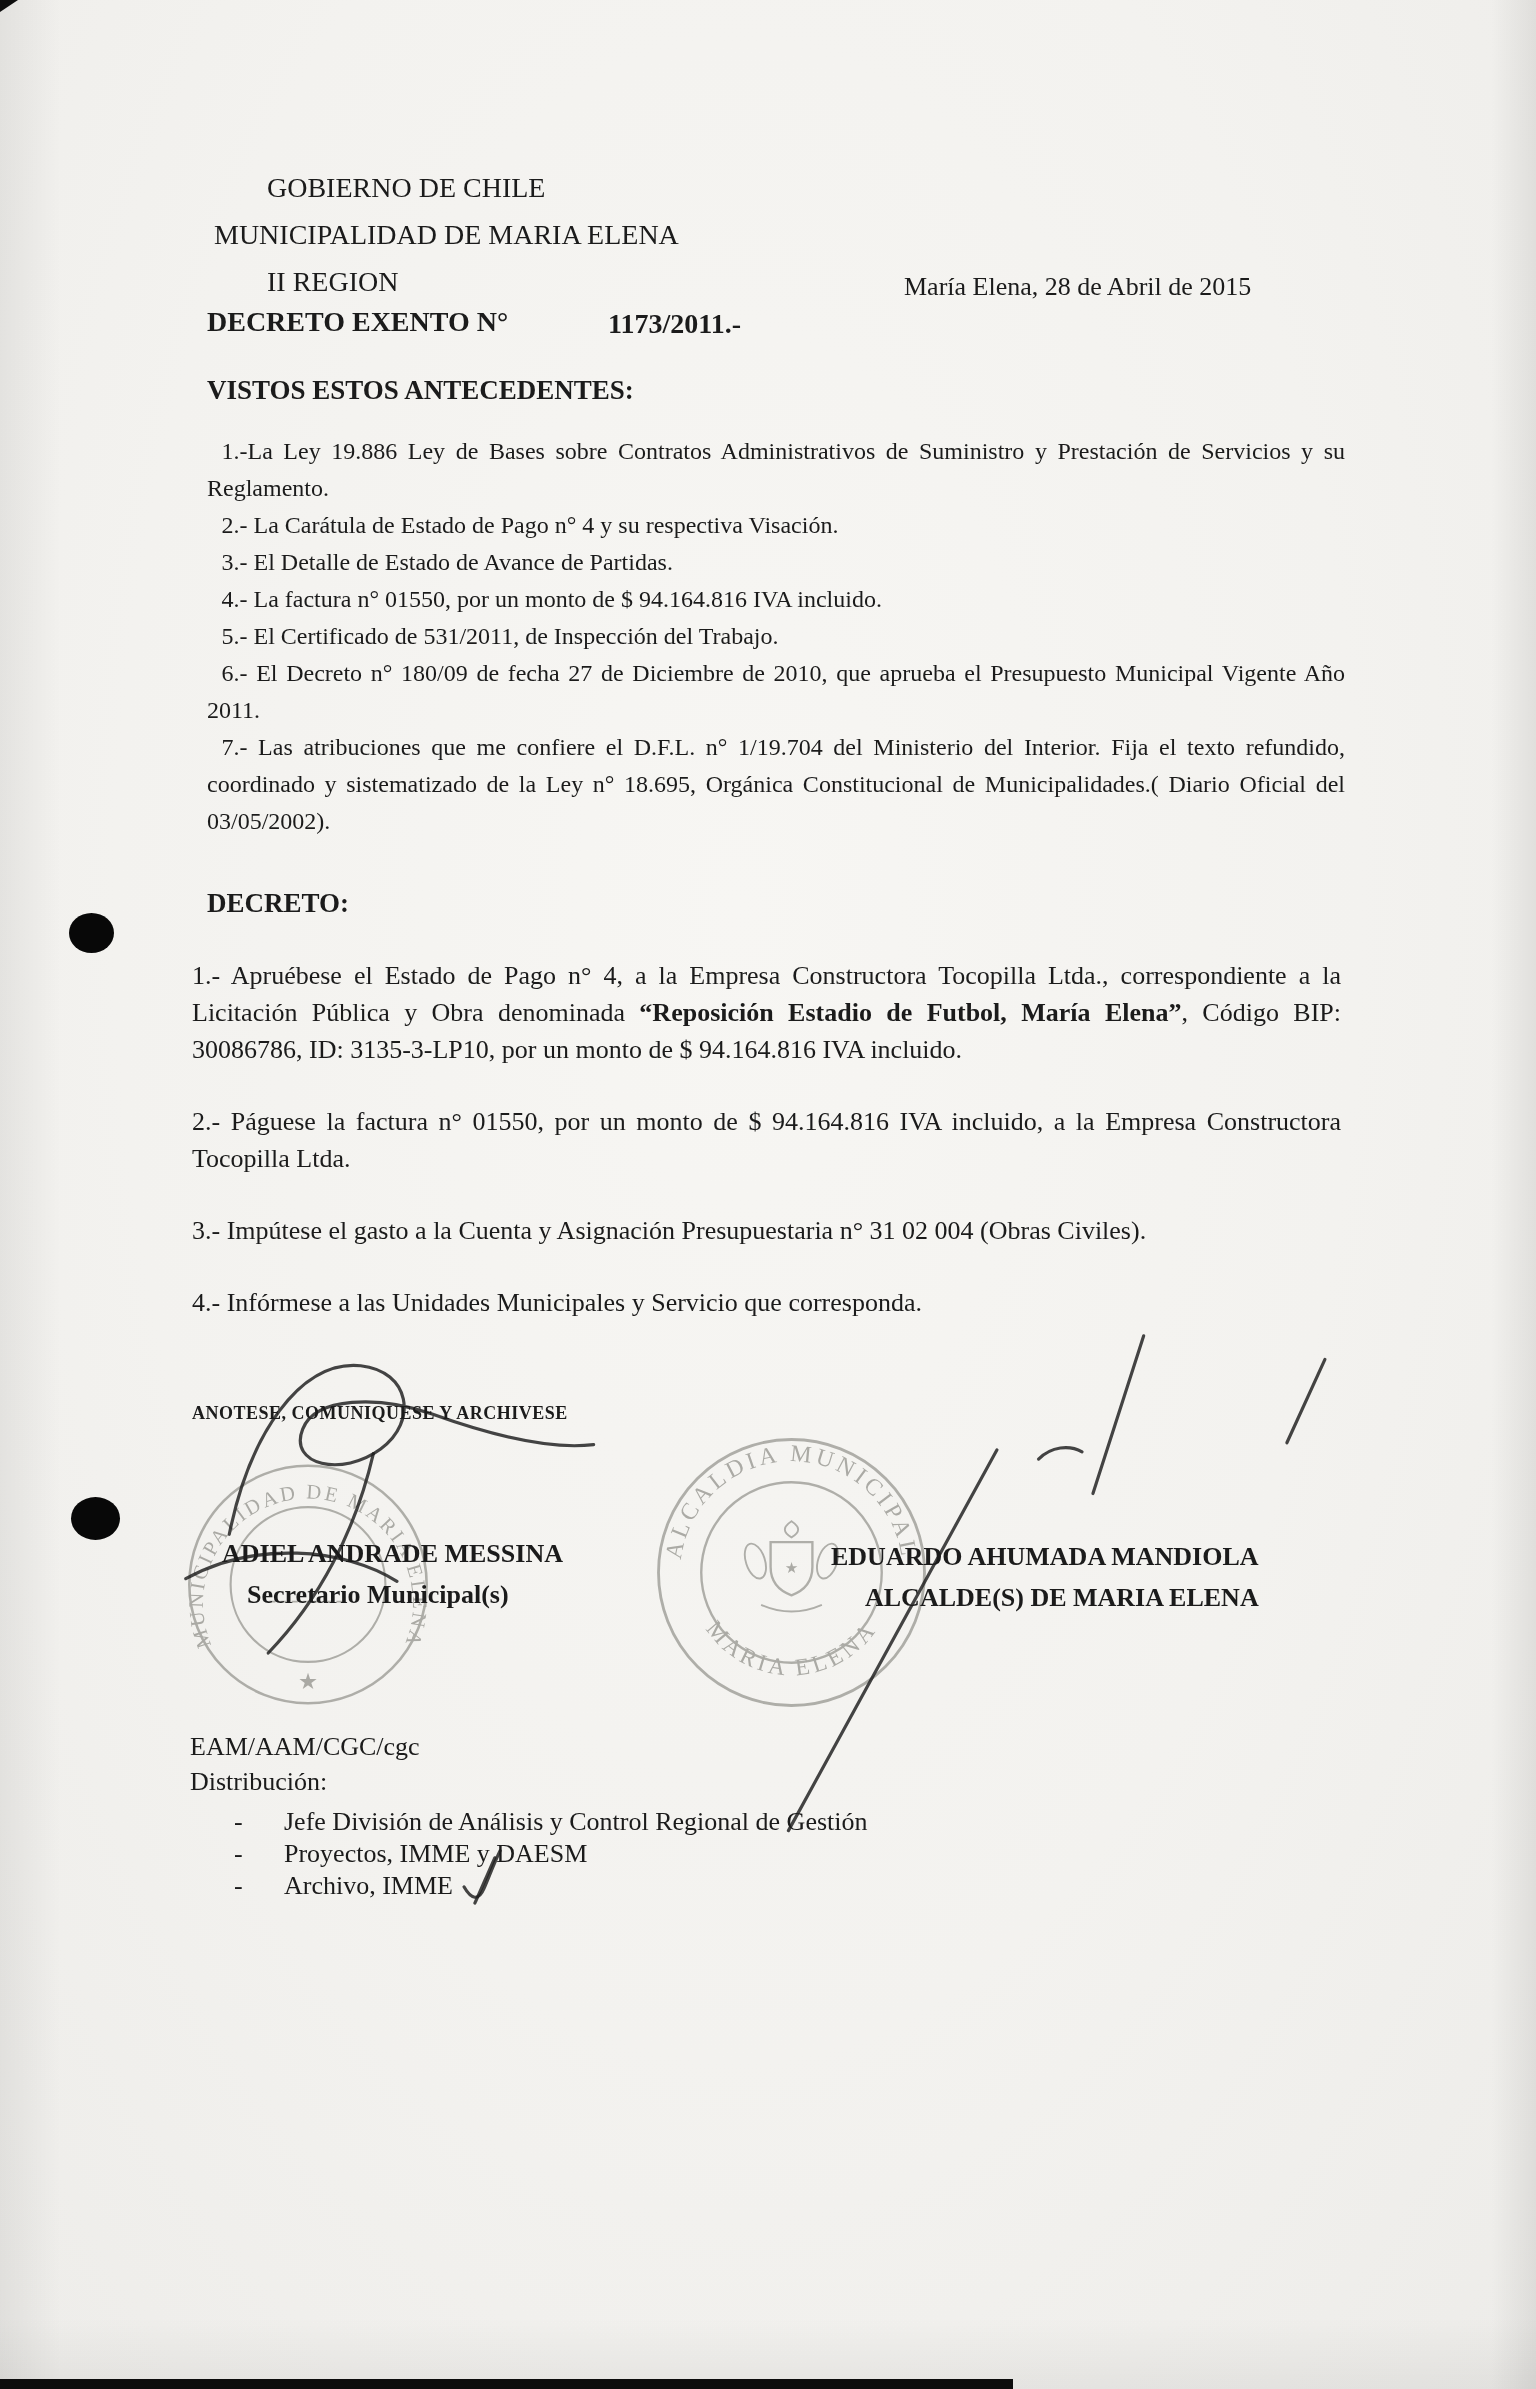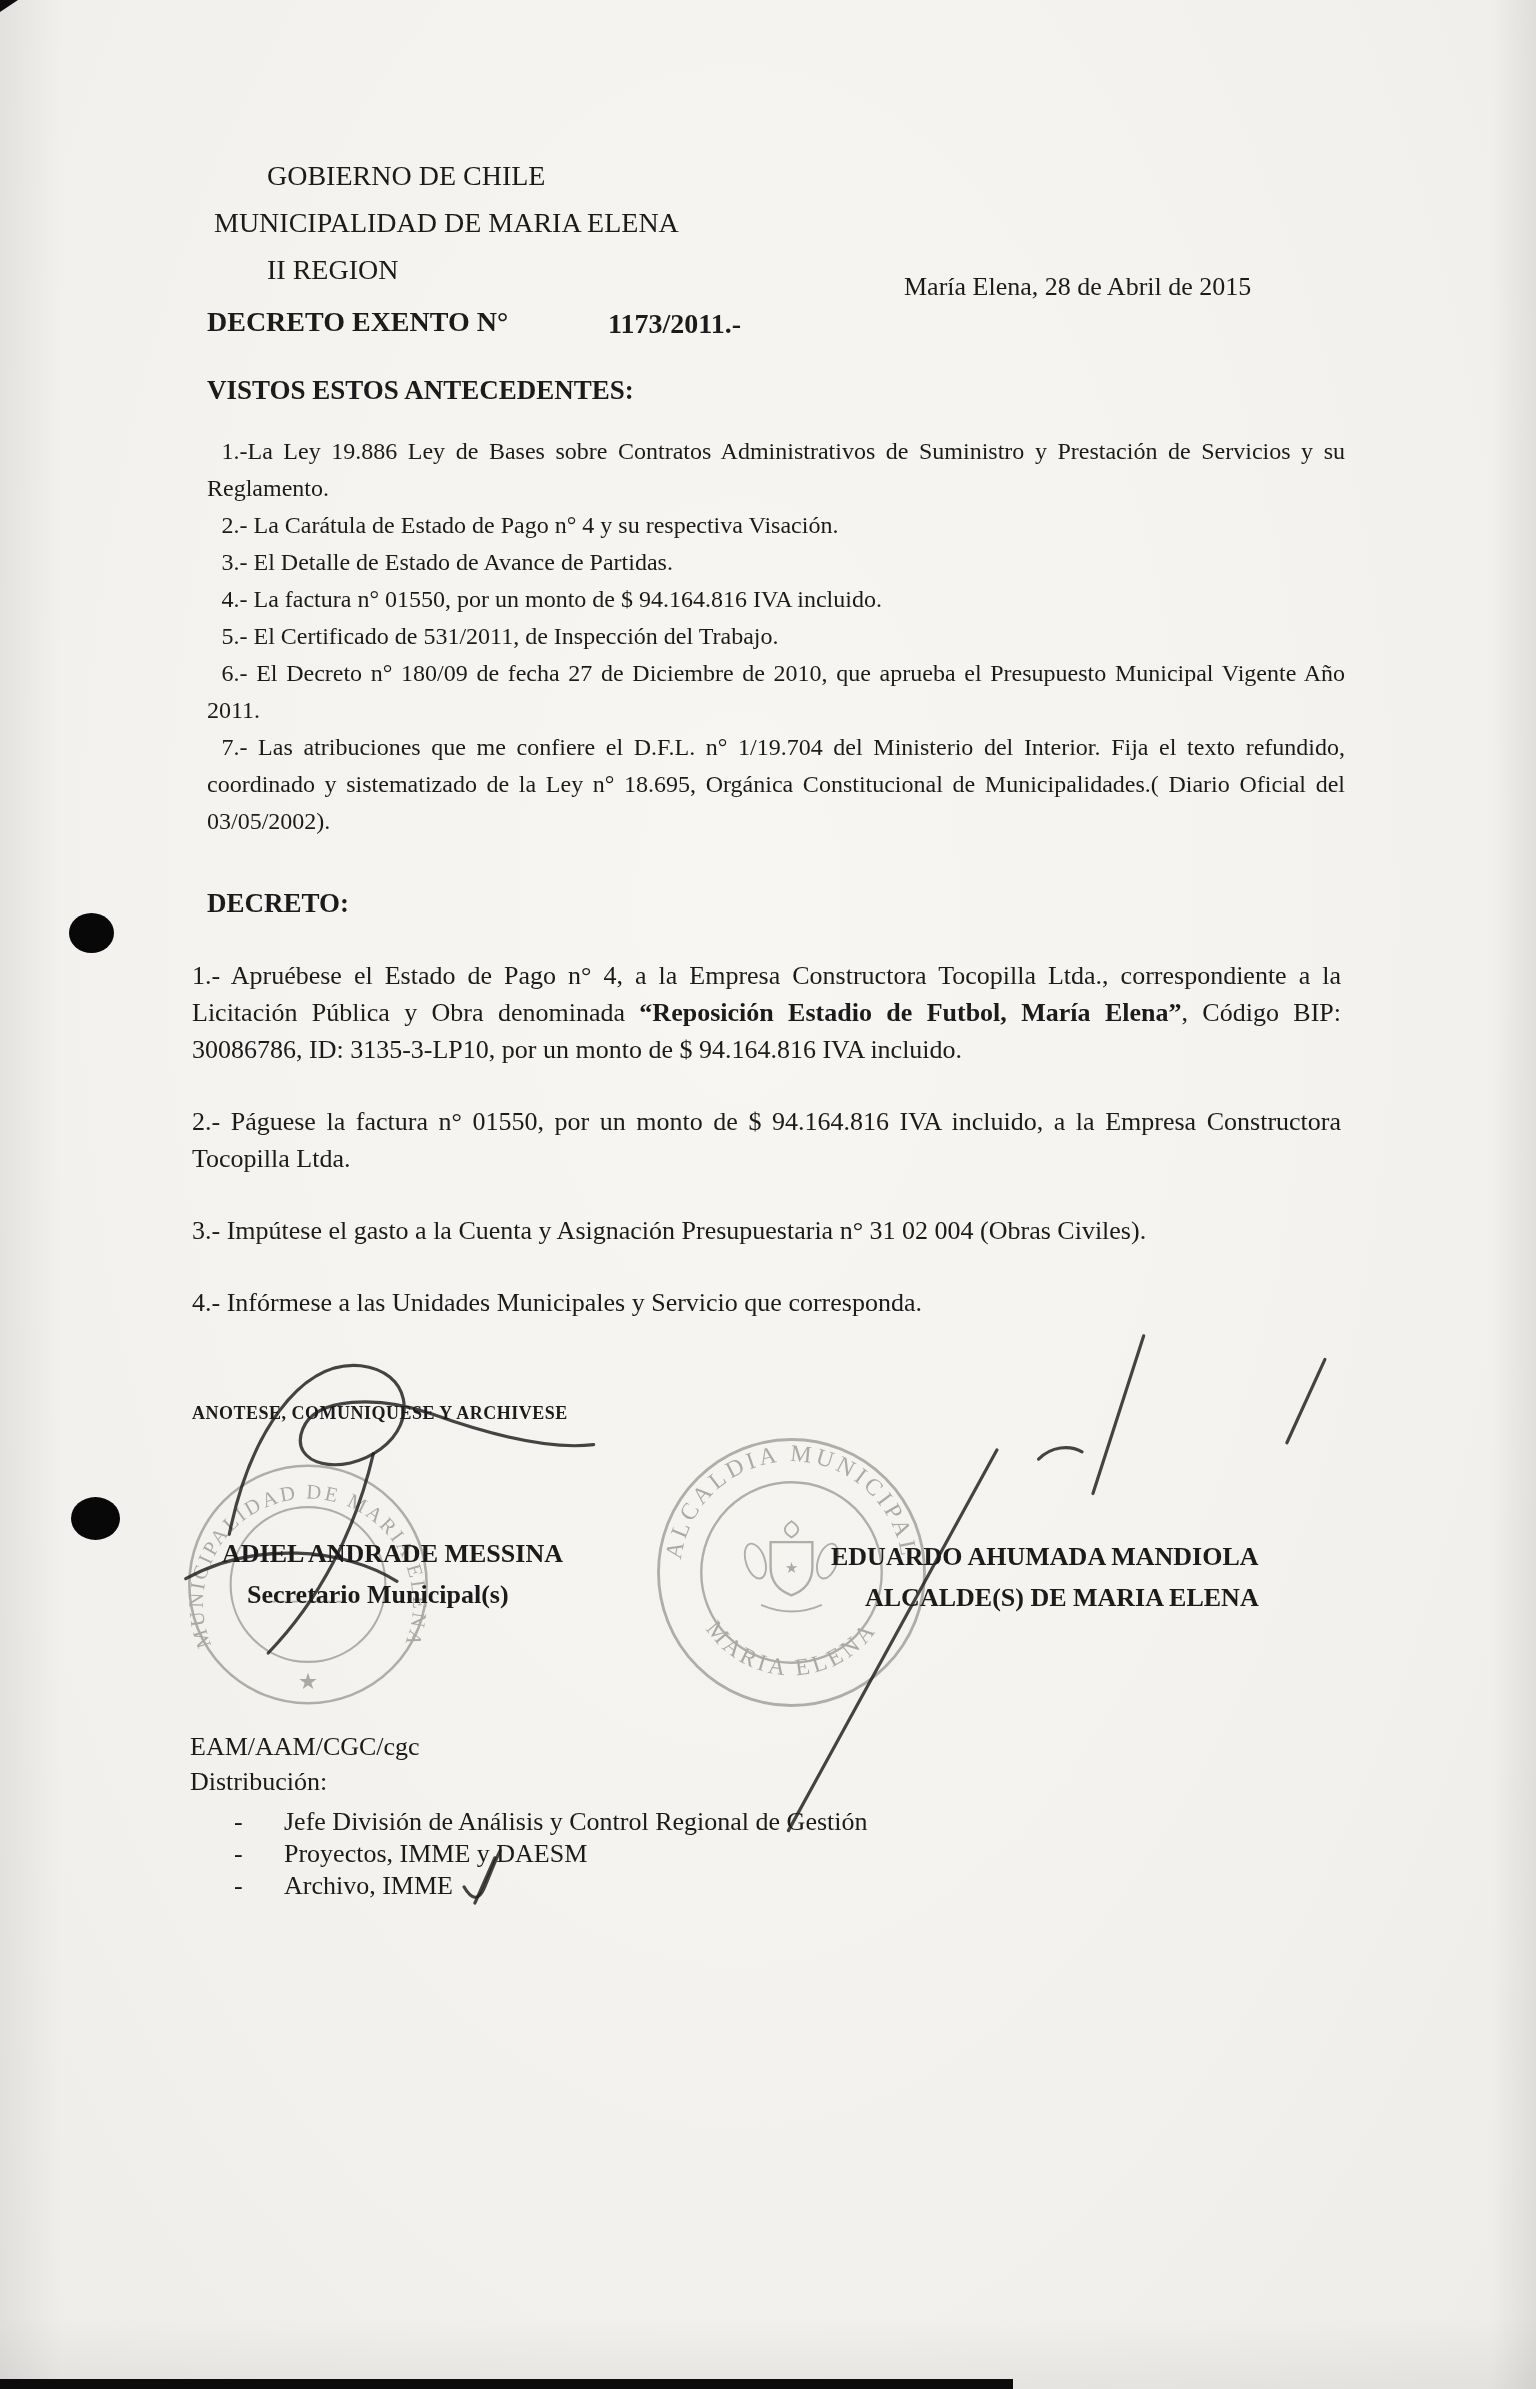--- a/index.html
+++ b/index.html
@@ -25,21 +25,21 @@
     position:absolute; left:0; top:0; width:0; height:0;
     border-top:12.7px solid #0d0d0d; border-right:18px solid transparent;
   }
   .bottom-strip {
     position:absolute; left:0; bottom:0; width:1013px; height:10px; background:#0c0c0c;
   }
   .punch-hole { position:absolute; background:#080808; border-radius:50%; }
   .hole-1 { left:69px; top:913px; width:45px; height:40px; }
   .hole-2 { left:71px; top:1497px; width:49px; height:43px; }
 
-  .abs { position:absolute; }
+  .abs { position:absolute;margin-top:12px; }
 
   
   .letterhead { left:267px; top:152px; font-size:28px; line-height:47px; white-space:nowrap; }
   .lh2 { margin-left:-53px; }
 
   .dateline { left:904px; top:272px; font-size:26px; white-space:nowrap; }
 
   .decree-line { left:207px; top:306px; font-size:28px; font-weight:bold; width:816px; }
   .decree-number { position:absolute; left:381px; top:1.8px;margin-left:20px; }
 

